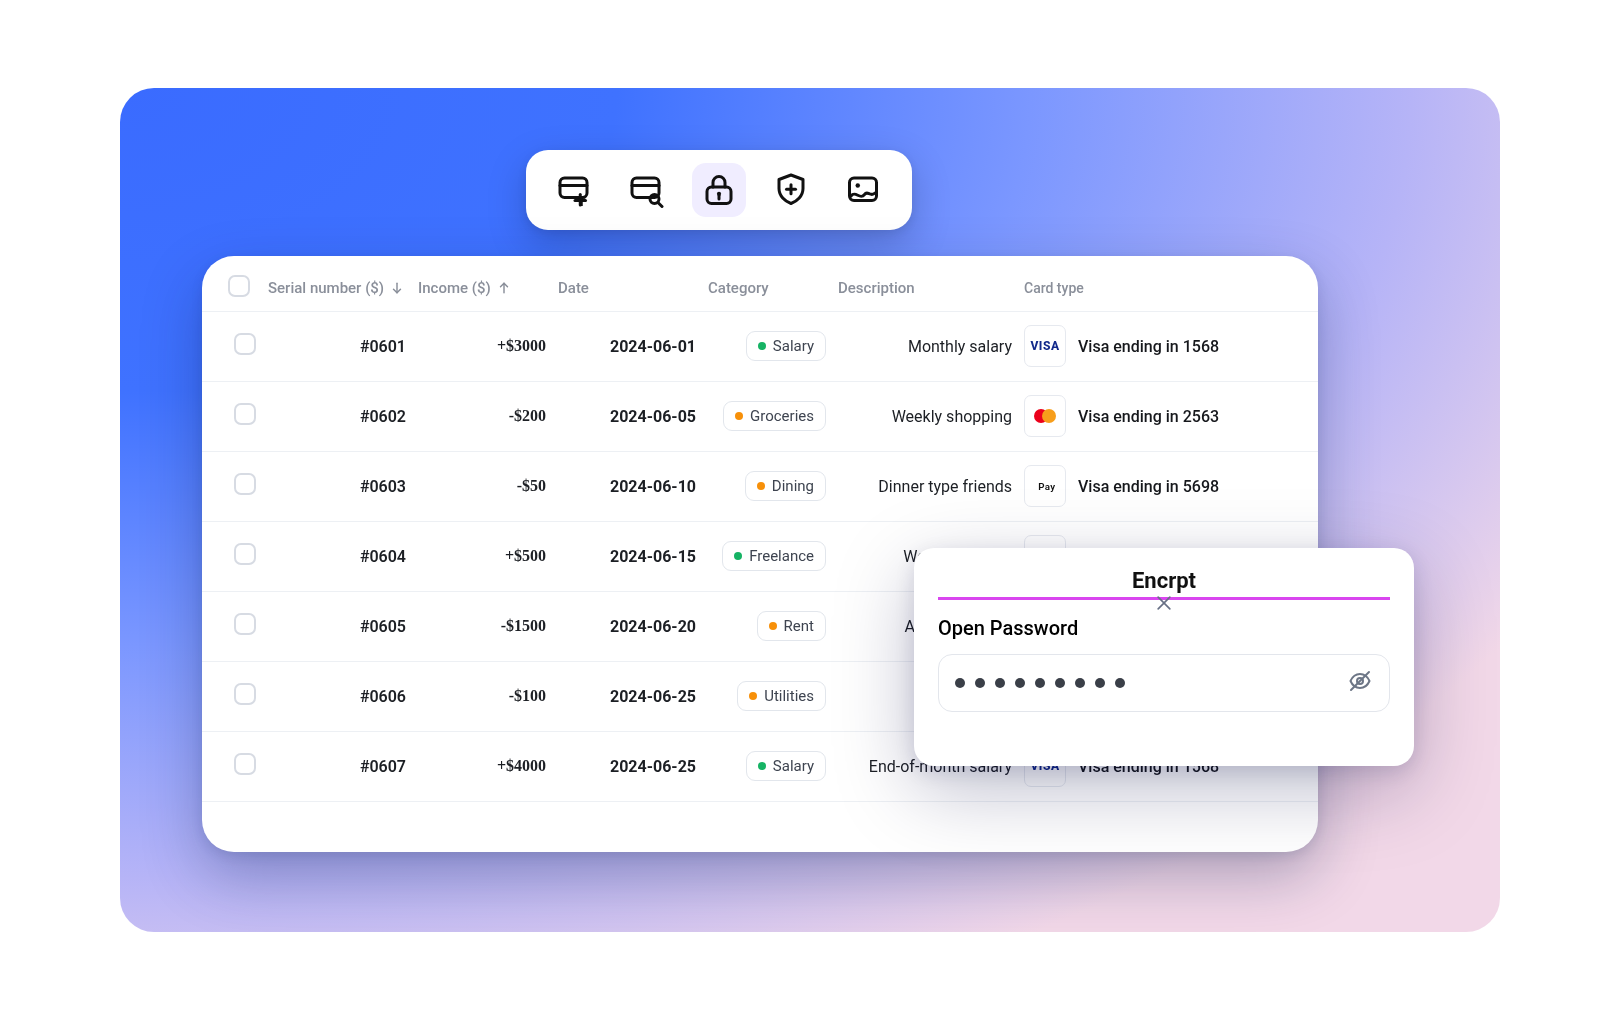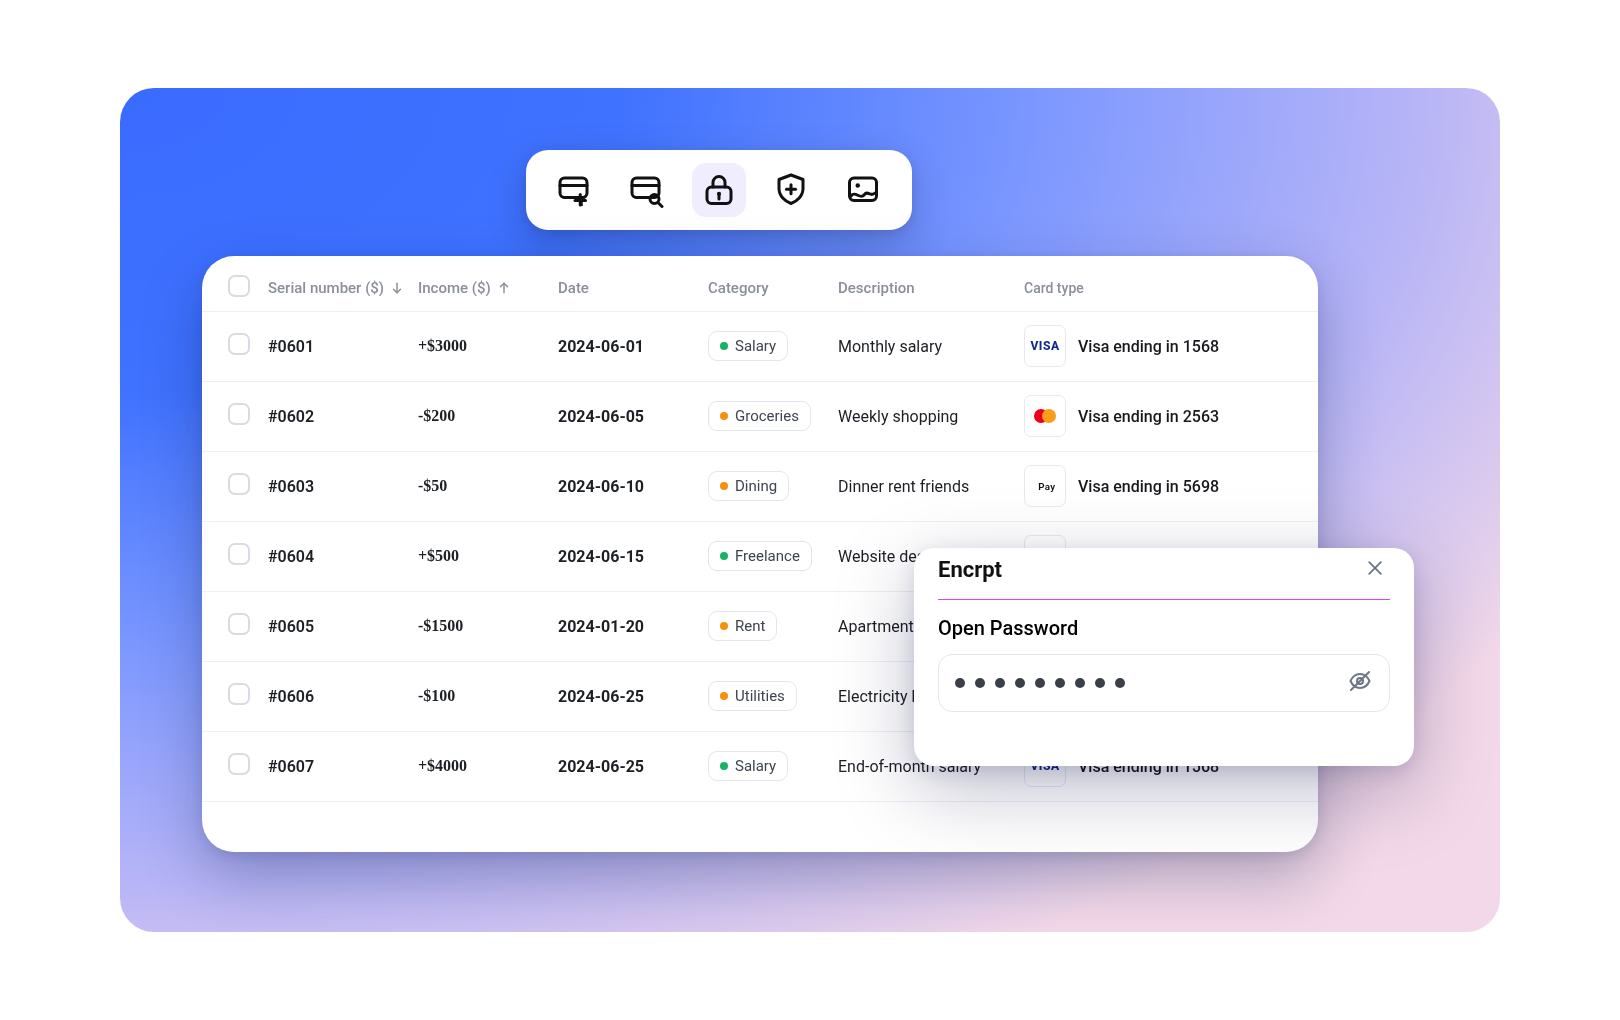--- a/index.html
+++ b/index.html
@@ -26,21 +26,21 @@
   .tbl col.c-serial { width: 150px; }
   .tbl col.c-income { width: 140px; }
   .tbl col.c-date   { width: 150px; }
   .tbl col.c-cat    { width: 130px; }
   .tbl col.c-desc   { width: 186px; }
   .tbl col.c-card   { width: auto; }
   .tbl th, .tbl td { text-align: left; vertical-align: middle; padding: 0 6px; }
   .tbl thead th { font-weight: 500; color: #8a8f9a; font-size: 15px; height: 46px; border-bottom: 1px solid #edf0f4; }
   .tbl thead th:first-child { padding-left: 26px; }
   .tbl tbody tr { height: 70px; border-bottom: 1px solid #edf0f4; }
-  .tbl tbody td { color: #1c1f24; font-size: 16px; }
+  .tbl tbody td { color: #1c1f24; font-size: 16px; text-align: right; }
   .tbl tbody td.check-cell { padding-left: 26px; }
   .serial { font-weight: 600; color: #16181c; font-size: 17px; }
   .income { font-weight: 700; color: #16181c; font-size: 17px; font-family: Liberation Serif, serif; }
   .datev  { color: #77808f; font-weight: 700; }
   .desc   { color: #77808f; }
   .checkbox { width: 22px; height: 22px; border: 2px solid #d7dbe3; border-radius: 7px; background: #fff; display: inline-block; cursor: pointer; }
 
   .chip { display: inline-flex; align-items: center; gap: 7px; border: 1px solid #e2e6ec; border-radius: 9px; padding: 5px 11px; font-size: 15px; color: #3e4450; }
   .dot { width: 8px; height: 8px; border-radius: 50%; display: inline-block; }
   .dot.green  { background: #16b364; }
@@ -59,21 +59,21 @@
   .th-sort { display: inline-flex; align-items: center; gap: 6px; }
   .sort-ico { width: 14px; height: 14px; display: inline-block; }
 
   
   .popover { position: absolute; right: 86px; top: 460px; width: 500px; height: 218px; background: #fff; border-radius: 20px; padding: 20px 24px 22px 24px;
              box-shadow: 0 24px 80px rgba(0, 8, 64, 0.26), 0 6px 20px rgba(0,8,64,0.12); }
   .popover::before {
     content: ""; position: absolute; inset: -3px; z-index: -1; border-radius: 23px;
     background: linear-gradient(100deg, #e797e6 0%, #7e63ff 28%, #2f56ff 62%, #0e4bff 100%);
   }
-  .pop-head { display: flex; align-items: center; justify-content: space-between; height: 32px; padding-bottom: 28px; border-bottom: 1px solid #d946ef; }
+  .pop-head { display: flex; align-items: center; justify-content: space-between; height: 32px; padding-bottom: 28px; border-bottom: 3px solid #d946ef; flex-direction: column; }
   .pop-title { font-size: 22px; font-weight: 700; color: #111; }
   .pop-close { width: 30px; height: 30px; border-radius: 8px; display: flex; align-items: center; justify-content: center; cursor: pointer; color: #677085; }
   .pop-label { margin-top: 16px; font-size: 20px; font-weight: 500; color: #000000; }
   .pwd-row { margin-top: 14px; display: flex; align-items: center; justify-content: space-between; border: 1px solid #e3e6ec; border-radius: 14px; height: 58px; padding: 0 16px; }
   .dots { display: flex; gap: 10px; }
   .dots span { width: 10px; height: 10px; border-radius: 50%; background: #3a3f48; display: inline-block; }
   .eye { width: 26px; height: 26px; color: #6d7686; cursor: pointer; display: inline-flex; align-items: center; justify-content: center; }
 </style>
 </head>
 <body>
@@ -217,21 +217,21 @@
           </tr>
           <tr>
             <td class="check-cell"><span class="checkbox"></span></td>
             <td class="serial">#0603</td>
             <td class="income">-$50</td>
             <td class="datev">2024-06-10</td>
             <td><span class="chip">
                 <span class="dot orange"></span>
                 <span>Dining</span>
               </span></td>
-            <td class="desc">Dinner rent friends</td>
+            <td class="desc">Dinner type friends</td>
             <td>
               <span class="card-cell">
                 <span class="card-badge apay">
                   <svg viewBox="0 0 40 20">
                     <text x="0" y="15" font-size="13" font-weight="700" fill="#111"></text>
                     <text x="11" y="15" font-size="13" font-weight="600" fill="#111">Pay</text>
                   </svg>
                 </span>
                 <span class="card-text">Visa ending in 5698</span>
               </span>
@@ -251,21 +251,21 @@
               <span class="card-cell">
                 <span class="card-badge">VISA</span>
                 <span class="card-text">Visa ending in 1568</span>
               </span>
             </td>
           </tr>
           <tr>
             <td class="check-cell"><span class="checkbox"></span></td>
             <td class="serial">#0605</td>
             <td class="income">-$1500</td>
-            <td class="datev">2024-01-20</td>
+            <td class="datev">2024-06-20</td>
             <td><span class="chip">
                 <span class="dot orange"></span>
                 <span>Rent</span>
               </span></td>
             <td class="desc">Apartment rent</td>
             <td>
               <span class="card-cell">
                 <span class="card-badge">
                   <span class="mc">
                     <span class="mc1"></span>

